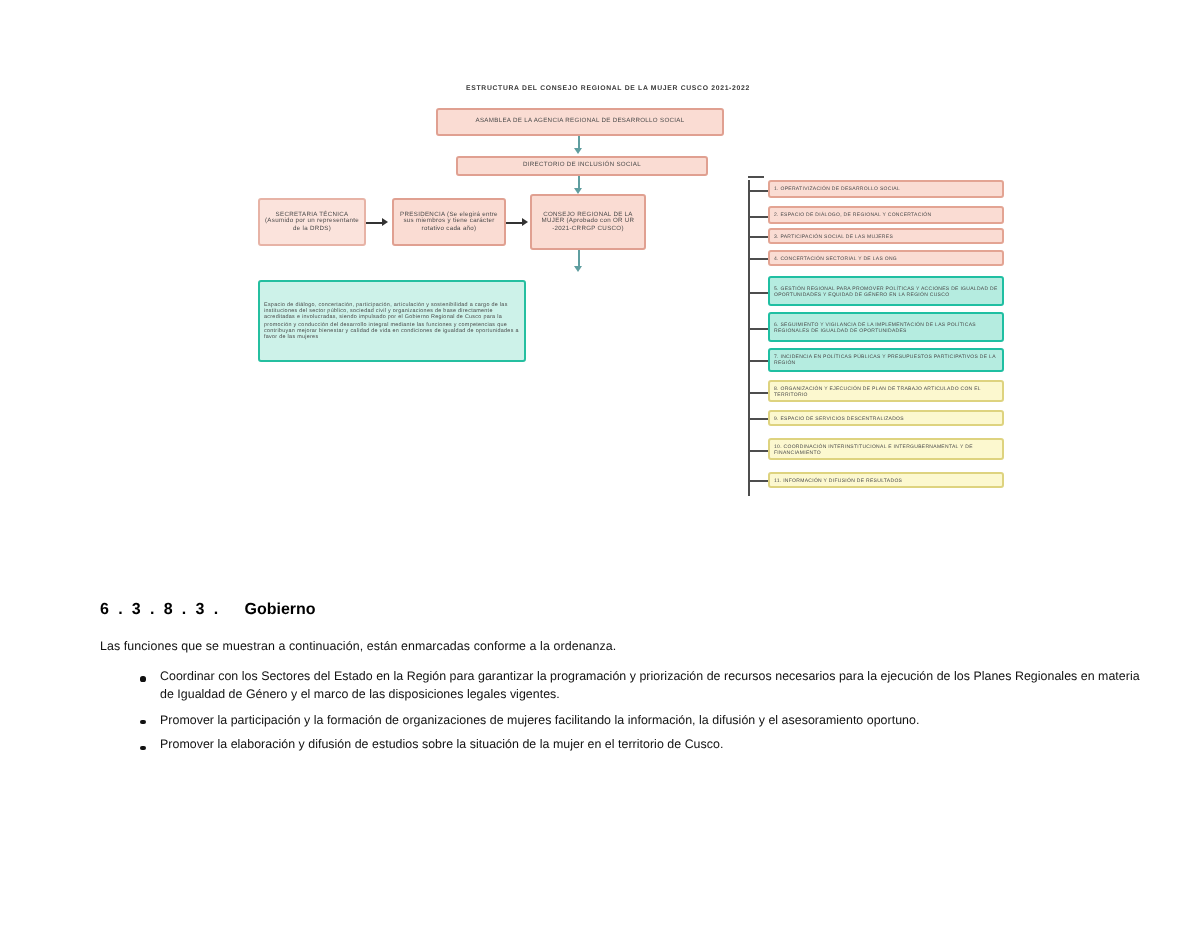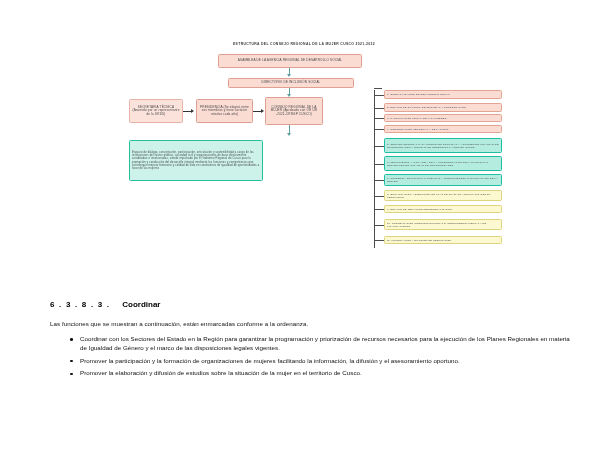--- a/index.html
+++ b/index.html
@@ -133,21 +133,21 @@
         <div class="box left" style="left: 384px; top: 219px; width: 118px; height: 11px; background: rgb(252, 248, 207); border-color: rgb(222, 211, 127); font-size: 2.5px; line-height: 1.2;">10. COORDINACIÓN INTERINSTITUCIONAL E INTERGUBERNAMENTAL Y DE FINANCIAMIENTO</div>
         <div class="bus" style="left: 374px; top: 240px; width: 10px; height: 0.9px;"></div>
         <div class="box left" style="left: 384px; top: 236px; width: 118px; height: 8px; background: rgb(252, 248, 207); border-color: rgb(222, 211, 127); font-size: 2.5px; line-height: 1.2;">11. INFORMACIÓN Y DIFUSIÓN DE RESULTADOS</div>
       </div>
 
   </div>
 
   <div class="body">
 
     <div class="heading">
-      <span>6 . 3 . 8 . 3 .</span><span class="word">Coordinar</span>
+      <span>6 . 3 . 8 . 3 .</span><span class="word">Gobierno</span>
     </div>
 
     <div class="intro">Las funciones que se muestran a continuación, están enmarcadas conforme a la ordenanza.</div>
 
     <ul class="fn" id="functions-list">
         <li>Coordinar con los Sectores del Estado en la Región para garantizar la programación y priorización de recursos necesarios para la ejecución de los Planes Regionales en materia de Igualdad de Género y el marco de las disposiciones legales vigentes.</li>
         <li>Promover la participación y la formación de organizaciones de mujeres facilitando la información, la difusión y el asesoramiento oportuno.</li>
         <li>Promover la elaboración y difusión de estudios sobre la situación de la mujer en el territorio de Cusco.</li>
       </ul>
 

